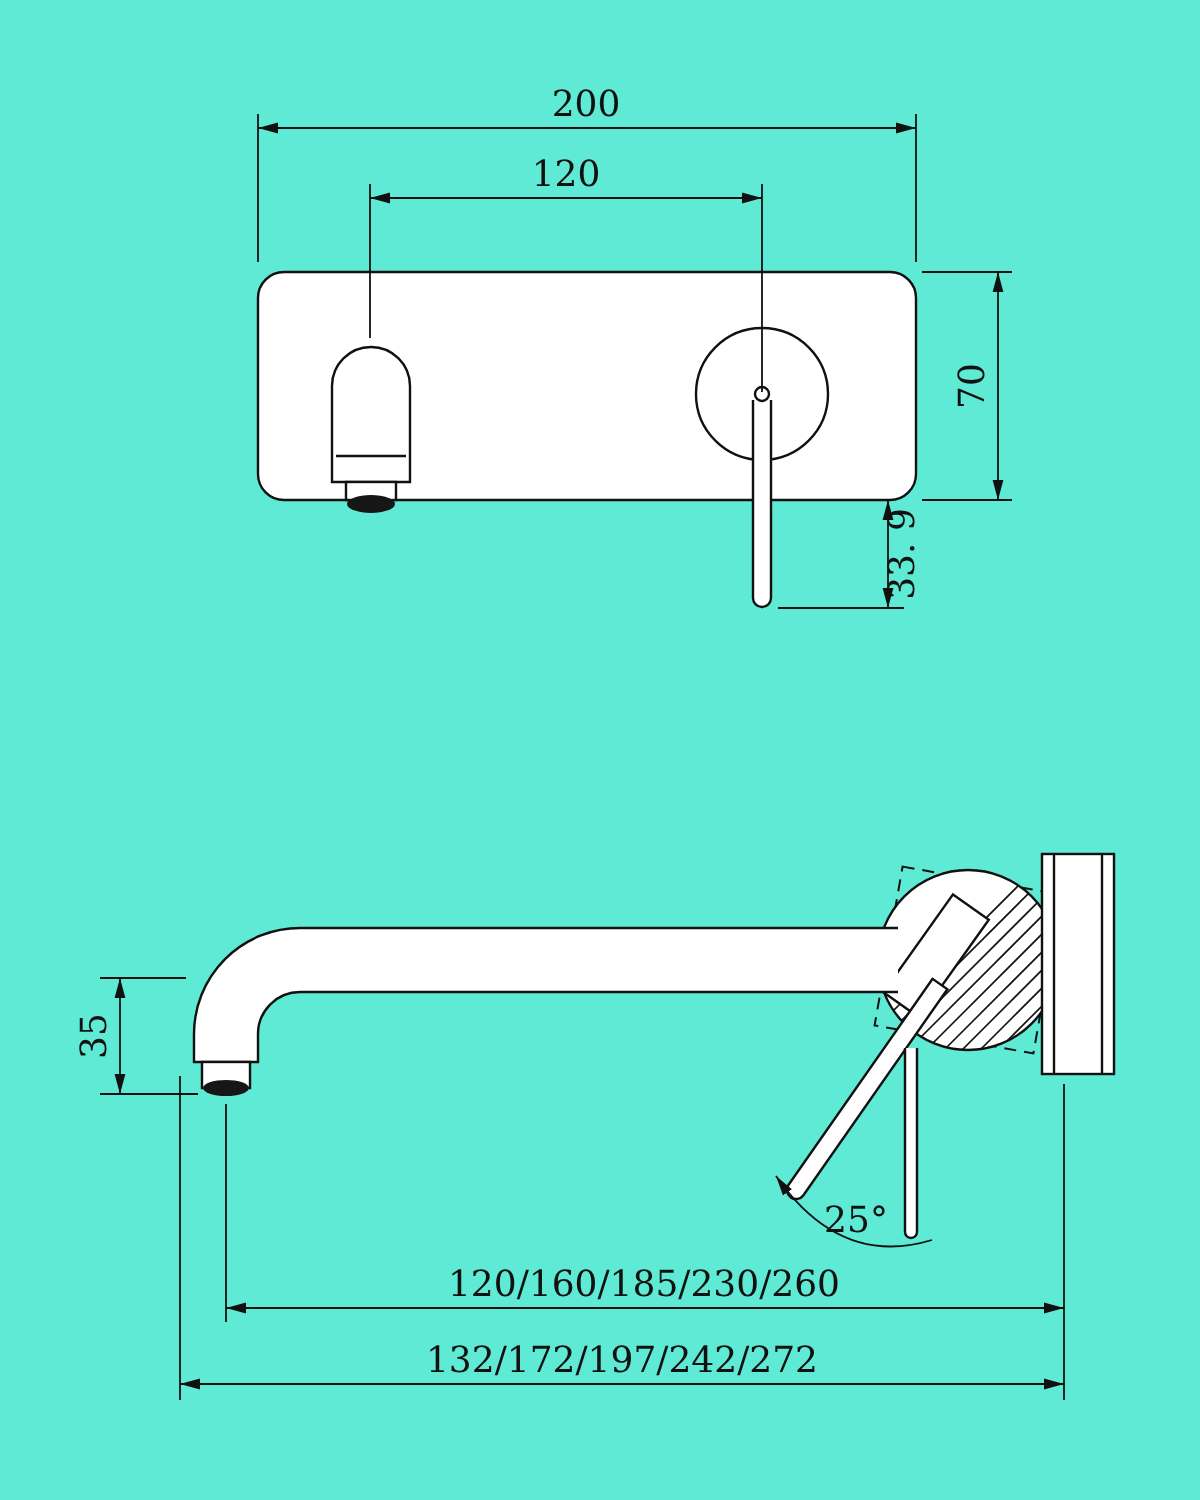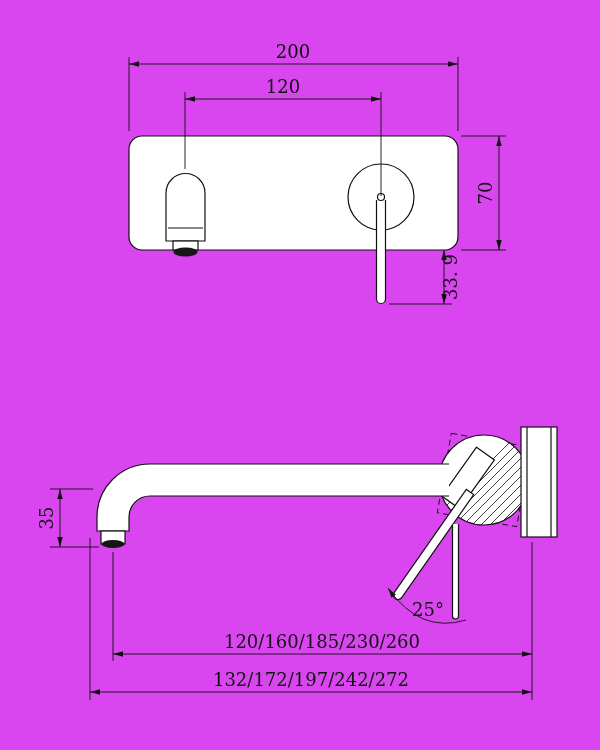--- a/index.html
+++ b/index.html
@@ -1,16 +1,16 @@
 <!DOCTYPE html>
 <html><head>
 <meta charset="utf-8">
 <style>
   html,body { margin:0; padding:0; background:#ffffff; }
-  .stage { width:600px; height:750px; background:#d946ef; position:relative; }
+  .stage { width:600px; height:750px; background:#5eead4; position:relative; }
   svg text {
     font-family:"DejaVu Serif","Liberation Serif",serif;
     font-size:18px;
     fill:#111;
   }
   .ln  { stroke:#111; stroke-width:1.2; fill:none; }
   .fw  { fill:#fff; stroke:#111; stroke-width:1.2; }
   .dim { stroke:#111; stroke-width:0.9; fill:none; }
   .dash{ stroke:#111; stroke-width:1; fill:none; stroke-dasharray:6 4; }
   .hatch { stroke:#111; stroke-width:0.8; }

